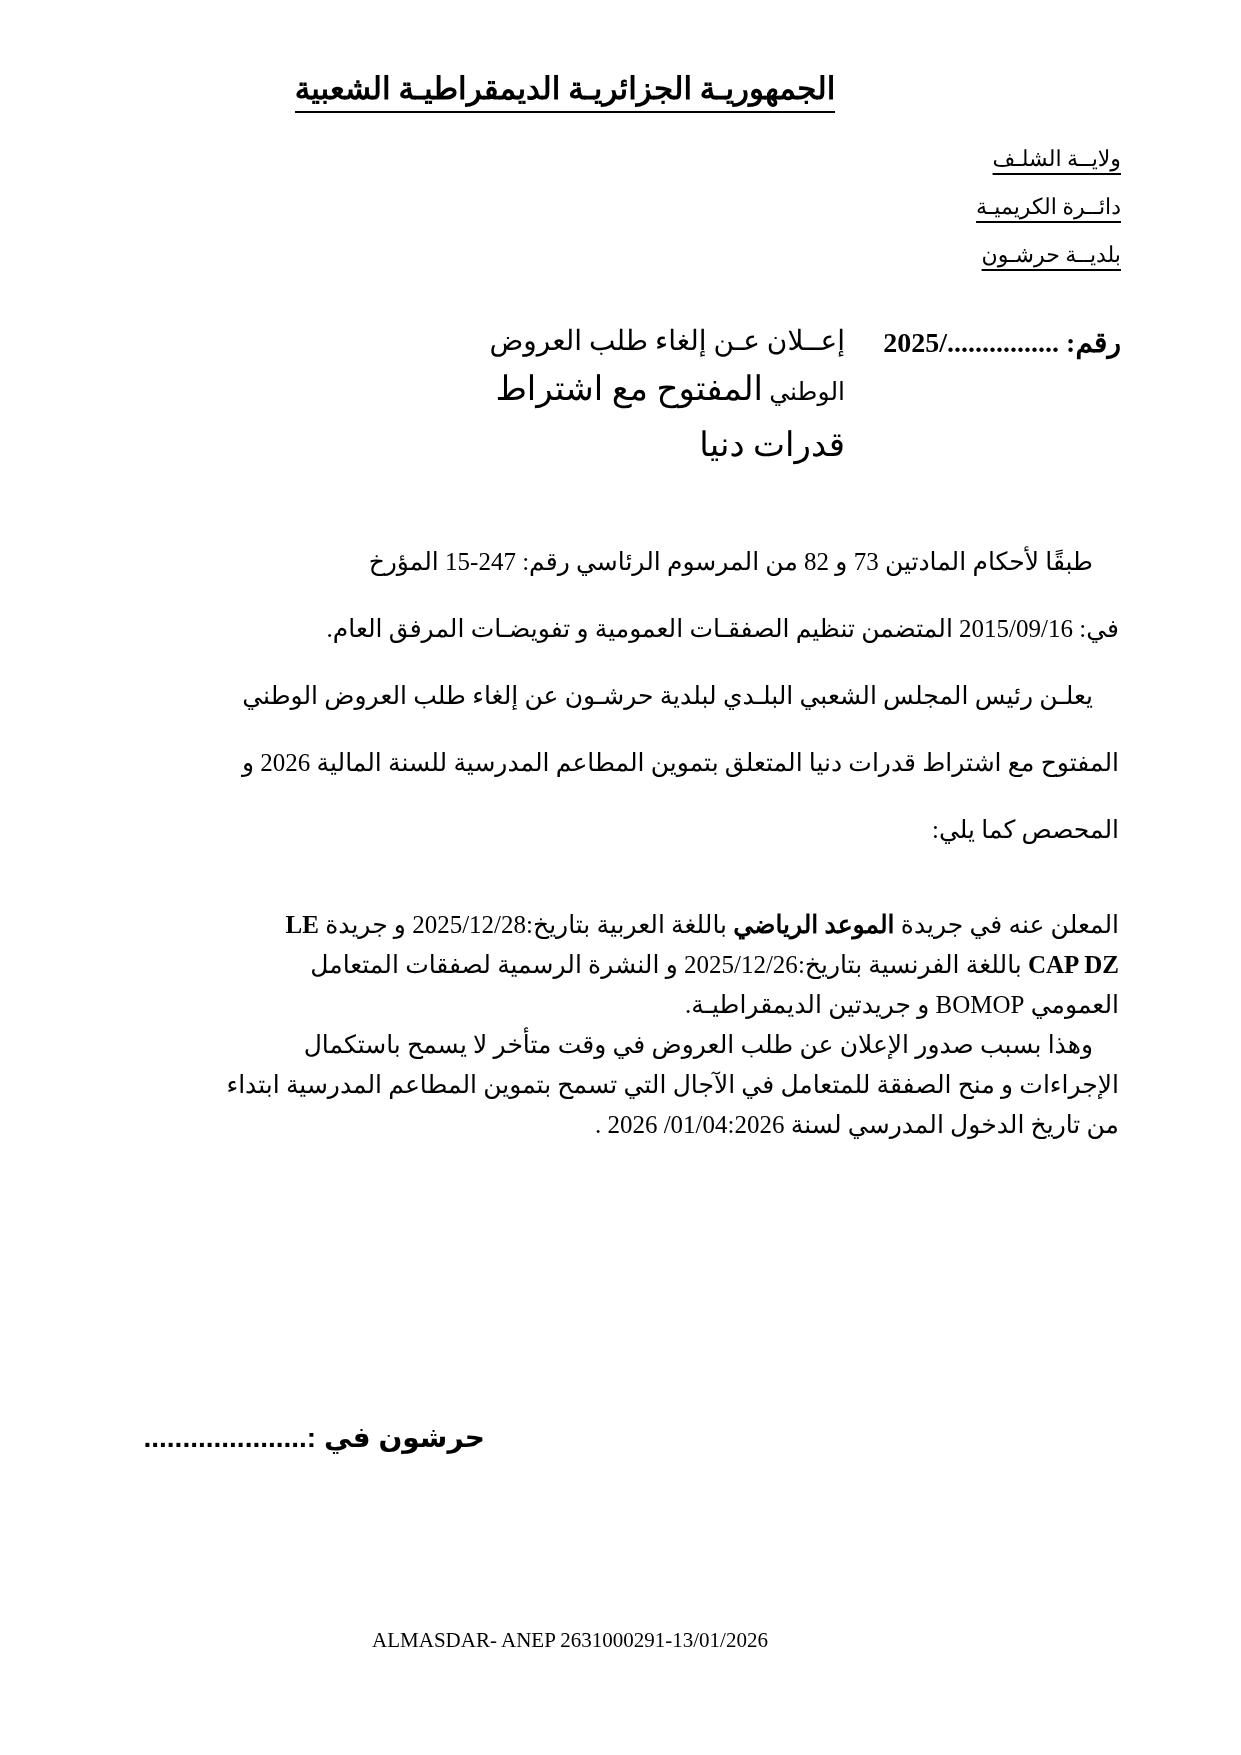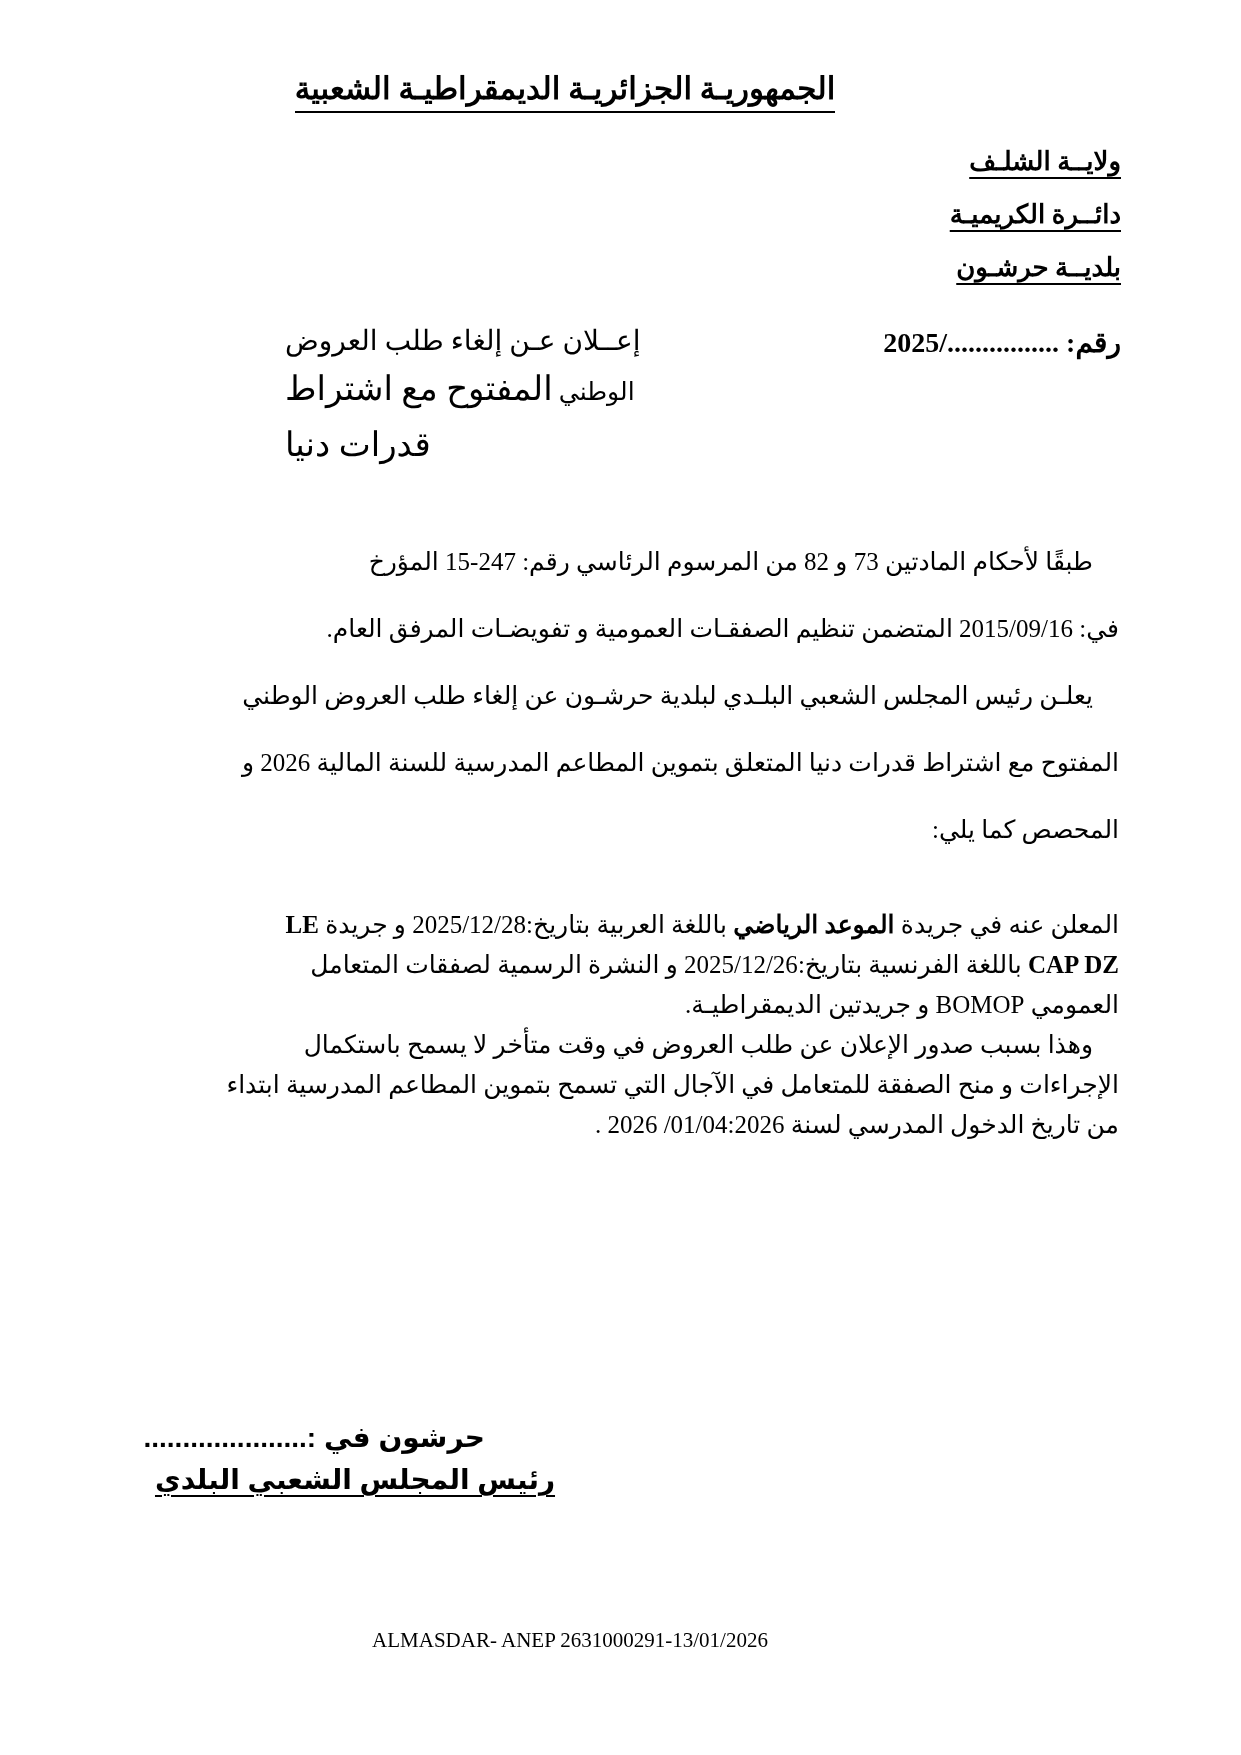--- a/index.html
+++ b/index.html
@@ -14,30 +14,30 @@
   }
   
   .doc-title-wrap{position:absolute;top:70px;left:140px;width:850px;text-align:center;}
   .doc-title{
     display:inline-block;font-size:31px;font-weight:bold;
     border-bottom:2px solid #000;padding-bottom:4px;direction:rtl;
   }
   
   .admin-block{position:absolute;top:146px;right:120px;text-align:right;direction:rtl;}
   .admin-line{
-    display:block;font-size:26px;font-weight:bold;margin-bottom:22px;
+    display:block;font-size:22px;font-weight:normal;margin-bottom:22px;
     text-decoration:underline;text-underline-offset:7px;text-decoration-thickness:2px;
   }
   
   .num-line{
     position:absolute;top:326px;right:120px;direction:rtl;
     font-size:28px;font-weight:bold;
   }
   
-  .ann-title{position:absolute;top:318px;left:285px;width:560px;text-align:left;direction:rtl;}
+  .ann-title{position:absolute;top:318px;left:285px;width:560px;text-align:right;direction:rtl;}
   .ann-l1{font-size:28px;line-height:46px;}
   .ann-l2{line-height:50px;}
   .ann-l2 .small{font-size:25px;}
   .ann-l2 .big{font-size:34px;}
   .ann-l3{font-size:34px;line-height:50px;}
   
   .body-text{position:absolute;top:528px;right:122px;width:982px;direction:rtl;text-align:right;font-size:25px;}
   .airy div{line-height:67px;}
   .indent{text-indent:26px;}
   .lots{margin-top:30px;}
@@ -102,18 +102,17 @@
       <div>العمومي BOMOP و جريدتين الديمقراطيـة.</div>
       <div class="indent">وهذا بسبب صدور الإعلان عن طلب العروض في وقت متأخر لا يسمح باستكمال</div>
       <div>الإجراءات و منح الصفقة للمتعامل في الآجال التي تسمح بتموين المطاعم المدرسية ابتداء</div>
       <div>من تاريخ الدخول المدرسي لسنة 01/04:2026/ 2026 .</div>
     </div>
 
   </div>
 
   <div class="signature">
     <div class="sig-place">حرشون في :.....................</div>
-    <div class="sig-title">رئيس المجلس الشعبي البلدي</div>
   </div>
 
   <div class="footer">ALMASDAR- ANEP 2631000291-13/01/2026</div>
 
 </div>
 
 </body></html>

